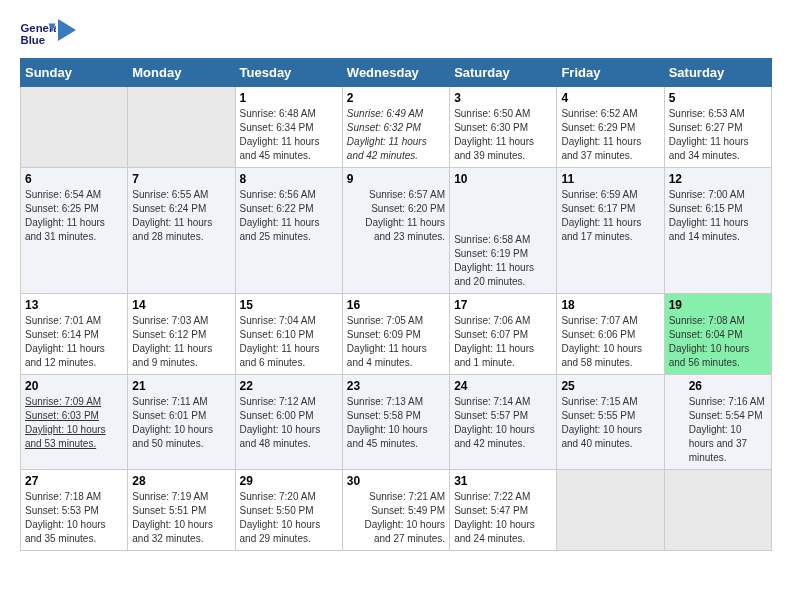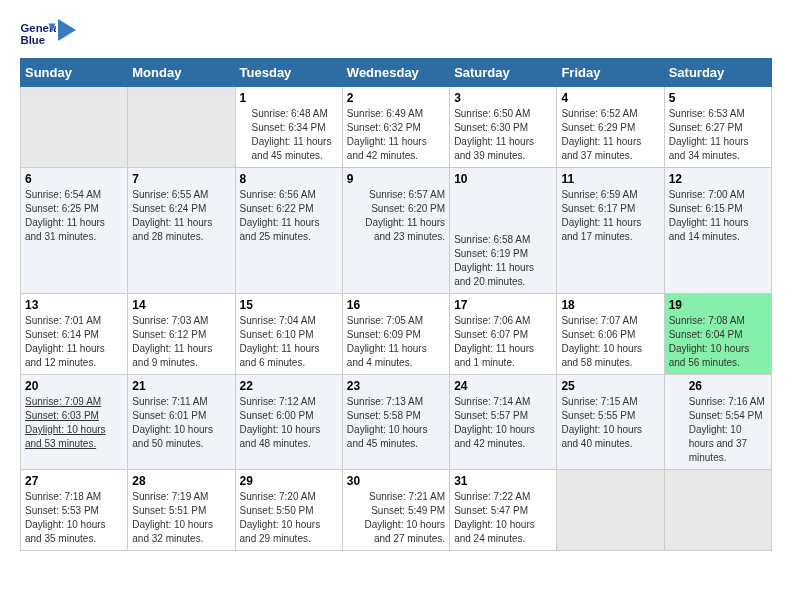--- a/index.html
+++ b/index.html
@@ -115,27 +115,27 @@
         <th>Friday</th>
         <th>Saturday</th>
       </tr>
   </thead>
   <tbody id="calendar-body">
   <tr>
         <td class="empty-cell"></td>
         <td class="empty-cell"></td>
         <td style="background: rgb(255, 255, 255);">
           <span class="day-number">1</span>
-          <div class="day-info" style="white-space: pre-line; margin-left: 12px;">Sunrise: 6:48 AM
+          <div class="day-info" style="white-space: pre-line;">Sunrise: 6:48 AM
 Sunset: 6:34 PM
 Daylight: 11 hours and 45 minutes.</div>
         </td>
         <td style="background: rgb(255, 255, 255);">
           <span class="day-number">2</span>
-          <div class="day-info" style="white-space: pre-line;">Sunrise: 6:49 AM
+          <div class="day-info" style="white-space: pre-line; font-style: italic;">Sunrise: 6:49 AM
 Sunset: 6:32 PM
 Daylight: 11 hours and 42 minutes.</div>
         </td>
         <td style="background: rgb(255, 255, 255);">
           <span class="day-number">3</span>
           <div class="day-info" style="white-space: pre-line;">Sunrise: 6:50 AM
 Sunset: 6:30 PM
 Daylight: 11 hours and 39 minutes.</div>
         </td>
         <td style="background: rgb(255, 255, 255);">

